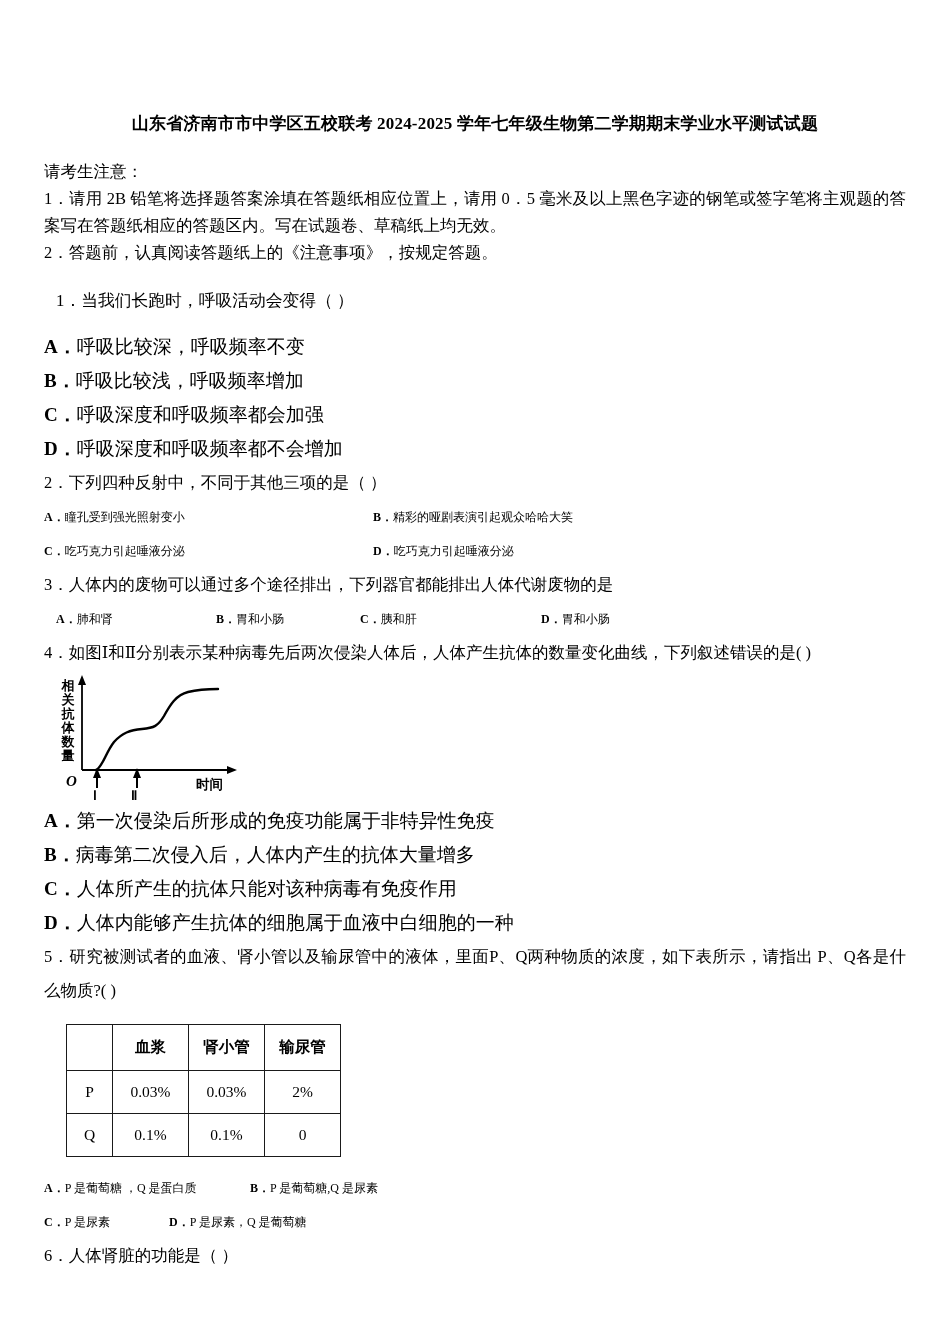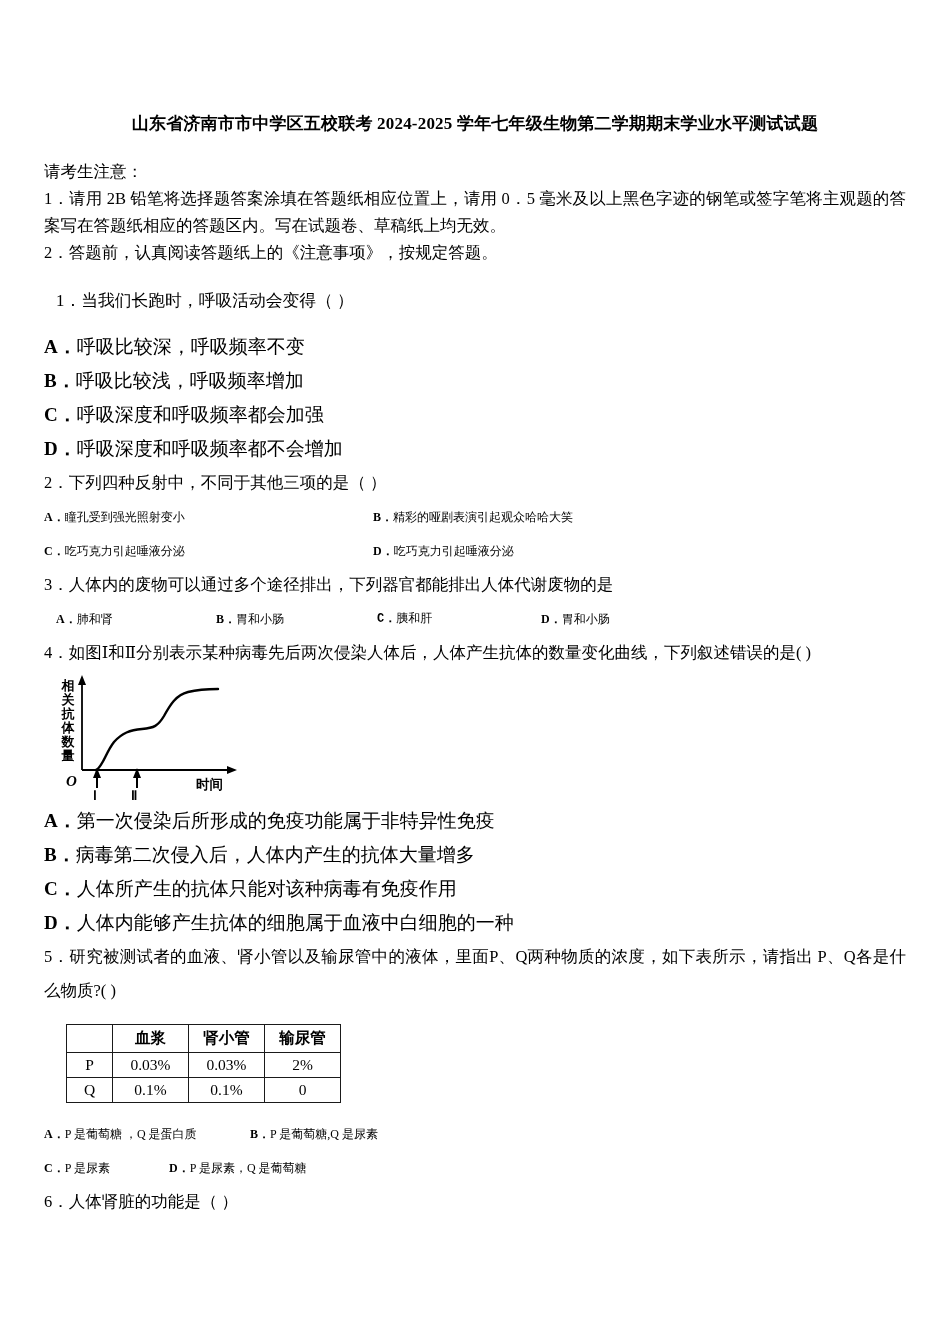--- a/index.html
+++ b/index.html
@@ -107,21 +107,21 @@
   }
   table.data-table {
     border-collapse: collapse;
     font-size: 15.5px;
     font-family: "Liberation Serif", "DejaVu Serif", serif;
   }
   table.data-table td, table.data-table th {
     border: 1.4px solid #1a1a1a;
     text-align: center;
     font-weight: normal;
-    padding: 3px 6px;
+    padding: 12px 6px;
     height: 23px;
     box-sizing: border-box;
   }
   table.data-table th {
     font-weight: bold;
   }
   .col-lbl  { width: 46px; }
   .col-data { width: 76px; }
   .cell-rowhead { font-weight: normal; }
 </style>
@@ -183,21 +183,21 @@
       <p class="q-stem-narrow">
         <span>3．</span><span>人体内的废物可以通过多个途径排出，下列器官都能排出人体代谢废物的是</span>
       </p>
       <div class="opt-row">
         <span class="opt-cell" style="left:12px;">
           <span class="opt-bold-letter">A．</span><span>肺和肾</span>
         </span>
         <span class="opt-cell" style="left:172px;">
           <span class="opt-bold-letter">B．</span><span>胃和小肠</span>
         </span>
-        <span class="opt-cell" style="left:333px;font-family:Liberation Mono, monospace;">
+        <span class="opt-cell" style="left:316px;">
           <span class="opt-bold-letter">C．</span><span>胰和肝</span>
         </span>
         <span class="opt-cell" style="left:497px;">
           <span class="opt-bold-letter">D．</span><span>胃和小肠</span>
         </span>
       </div>
     </div>
 
     <div class="q-block">
       <p class="q-stem-narrow">

